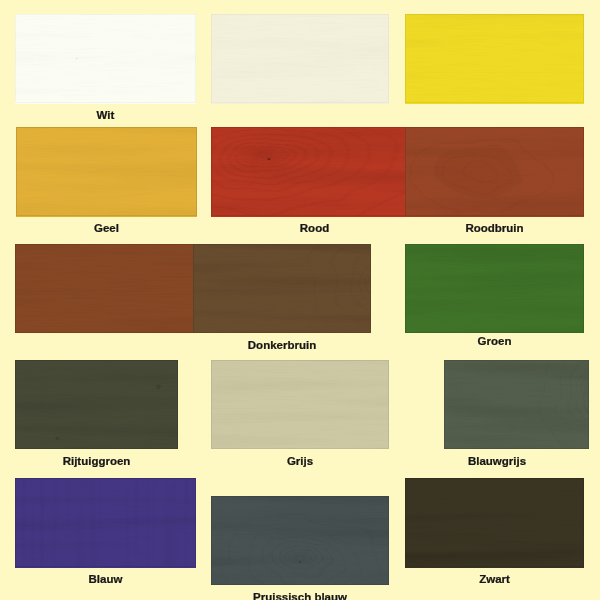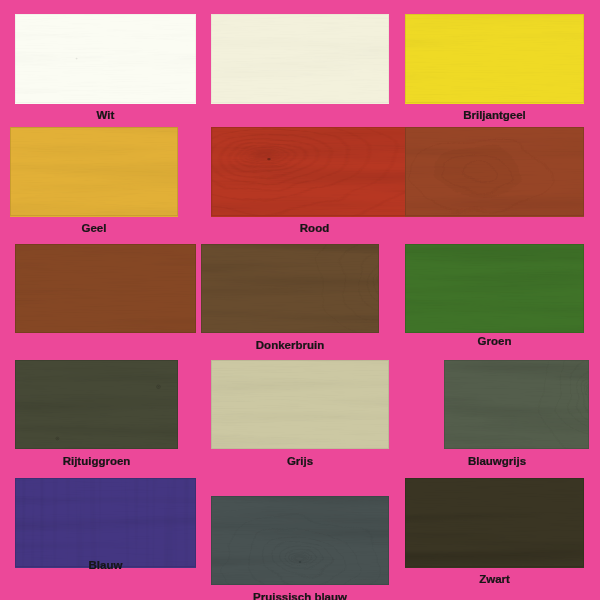--- a/index.html
+++ b/index.html
@@ -12,21 +12,21 @@
     width: 600px;
     height: 600px;
     overflow: hidden;
     font-family: "Liberation Sans", sans-serif;
     -webkit-font-smoothing: antialiased;
   }
   #swatch-grid {
     position: relative;
     width: 600px;
     height: 600px;
-    background: #ec4899;
+    background: #fef9c3;
   }
   .swatch-cell {
     position: absolute;
   }
   .swatch-chip {
     position: relative;
     display: block;
     width: 100%;
     height: 100%;
   }
@@ -138,23 +138,22 @@
             </clipPath>
           </defs>
           <g clip-path="url(#sw2-cp)">
             <rect x="0" y="0" width="179" height="89.2" fill="#efda25"></rect>
             <rect x="0" y="0" width="179" height="89.2" filter="url(#sw2-streak)"></rect>
             <rect x="0" y="0" width="179" height="89.2" filter="url(#sw2-grain)"></rect>
             <rect x="0.5" y="0.5" width="178" height="88.2" fill="none" stroke="#c9b71f" stroke-width="1" opacity="0.45"></rect>
           </g>
         </svg>
       </div>
-    <div class="swatch-label" style="top: 95px;">Briljantgeel</div>
-  </div>
-  <div class="swatch-cell" style="left: 10px; top: 127.4px; width: 168px; height: 109px;">
+  </div>
+  <div class="swatch-cell" style="left: 16px; top: 127.4px; width: 181px; height: 109px;">
     <div class="swatch-chip" style="height: 89.2px; background: rgb(226, 176, 55);">
         <svg viewBox="0 0 181 89.2" preserveAspectRatio="none">
           <defs>
             <filter id="sw3-warp" x="-25%" y="-25%" width="150%" height="150%">
               <feTurbulence type="fractalNoise" baseFrequency="0.010 0.024" numOctaves="3" seed="8" result="n"></feTurbulence>
               <feDisplacementMap in="SourceGraphic" in2="n" scale="14" xChannelSelector="R" yChannelSelector="G" result="d"></feDisplacementMap>
               <feGaussianBlur in="d" stdDeviation="0.7"></feGaussianBlur>
             </filter>
             <filter id="sw3-grain" x="0" y="0" width="100%" height="100%">
               <feTurbulence type="fractalNoise" baseFrequency="0.022 1.5" numOctaves="3" seed="48" result="n"></feTurbulence>
@@ -264,20 +263,21 @@
             </g>
             <g filter="url(#sw5-warp)" opacity="0.12">
               <ellipse cx="75.18" cy="46.38" rx="42.96" ry="24.98" fill="#79371e"></ellipse>
             </g>
             <rect x="0" y="0" width="179" height="89.2" filter="url(#sw5-streak)"></rect>
             <rect x="0" y="0" width="179" height="89.2" filter="url(#sw5-grain)"></rect>
             <rect x="0.5" y="0.5" width="178" height="88.2" fill="none" stroke="#7f3a20" stroke-width="1" opacity="0.75"></rect>
           </g>
         </svg>
       </div>
+    <div class="swatch-label" style="top: 95px;">Roodbruin</div>
   </div>
   <div class="swatch-cell" style="left: 15px; top: 243.8px; width: 181px; height: 109px;">
     <div class="swatch-chip" style="height: 89.2px; background: rgb(133, 71, 36);">
         <svg viewBox="0 0 181 89.2" preserveAspectRatio="none">
           <defs>
             <filter id="sw6-warp" x="-25%" y="-25%" width="150%" height="150%">
               <feTurbulence type="fractalNoise" baseFrequency="0.010 0.024" numOctaves="3" seed="15" result="n"></feTurbulence>
               <feDisplacementMap in="SourceGraphic" in2="n" scale="14" xChannelSelector="R" yChannelSelector="G" result="d"></feDisplacementMap>
               <feGaussianBlur in="d" stdDeviation="0.7"></feGaussianBlur>
             </filter>
@@ -295,21 +295,21 @@
           </defs>
           <g clip-path="url(#sw6-cp)">
             <rect x="0" y="0" width="181" height="89.2" fill="#854724"></rect>
             <rect x="0" y="0" width="181" height="89.2" filter="url(#sw6-streak)"></rect>
             <rect x="0" y="0" width="181" height="89.2" filter="url(#sw6-grain)"></rect>
             <rect x="0.5" y="0.5" width="180" height="88.2" fill="none" stroke="#703c1e" stroke-width="1" opacity="0.75"></rect>
           </g>
         </svg>
       </div>
   </div>
-  <div class="swatch-cell" style="left: 201px; top: 243.8px; width: 178px; height: 109px;">
+  <div class="swatch-cell" style="left: 193px; top: 243.8px; width: 178px; height: 109px;">
     <div class="swatch-chip" style="height: 89.2px; background: rgb(104, 76, 46);">
         <svg viewBox="0 0 178 89.2" preserveAspectRatio="none">
           <defs>
             <filter id="sw7-warp" x="-25%" y="-25%" width="150%" height="150%">
               <feTurbulence type="fractalNoise" baseFrequency="0.010 0.024" numOctaves="3" seed="17" result="n"></feTurbulence>
               <feDisplacementMap in="SourceGraphic" in2="n" scale="26" xChannelSelector="R" yChannelSelector="G" result="d"></feDisplacementMap>
               <feGaussianBlur in="d" stdDeviation="0.7"></feGaussianBlur>
             </filter>
             <filter id="sw7-grain" x="0" y="0" width="100%" height="100%">
               <feTurbulence type="fractalNoise" baseFrequency="0.022 1.5" numOctaves="3" seed="57" result="n"></feTurbulence>
@@ -514,21 +514,21 @@
           </defs>
           <g clip-path="url(#sw12-cp)">
             <rect x="0" y="0" width="181" height="89.2" fill="#443682"></rect>
             <rect x="0" y="0" width="181" height="89.2" filter="url(#sw12-streak)"></rect>
             <rect x="0" y="0" width="181" height="89.2" filter="url(#sw12-vstreak)"></rect>
             <rect x="0" y="0" width="181" height="89.2" filter="url(#sw12-grain)"></rect>
             <rect x="0.5" y="0.5" width="180" height="88.2" fill="none" stroke="#392d6d" stroke-width="1" opacity="0.75"></rect>
           </g>
         </svg>
       </div>
-    <div class="swatch-label" style="top: 81px;">Blauw</div>
+    <div class="swatch-label" style="top: 95px;">Blauw</div>
   </div>
   <div class="swatch-cell" style="left: 211px; top: 496px; width: 178px; height: 109px;">
     <div class="swatch-chip" style="height: 89.2px; background: rgb(72, 82, 82);">
         <svg viewBox="0 0 178 89.2" preserveAspectRatio="none">
           <defs>
             <filter id="sw13-warp" x="-25%" y="-25%" width="150%" height="150%">
               <feTurbulence type="fractalNoise" baseFrequency="0.010 0.024" numOctaves="3" seed="29" result="n"></feTurbulence>
               <feDisplacementMap in="SourceGraphic" in2="n" scale="30" xChannelSelector="R" yChannelSelector="G" result="d"></feDisplacementMap>
               <feGaussianBlur in="d" stdDeviation="0.7"></feGaussianBlur>
             </filter>

